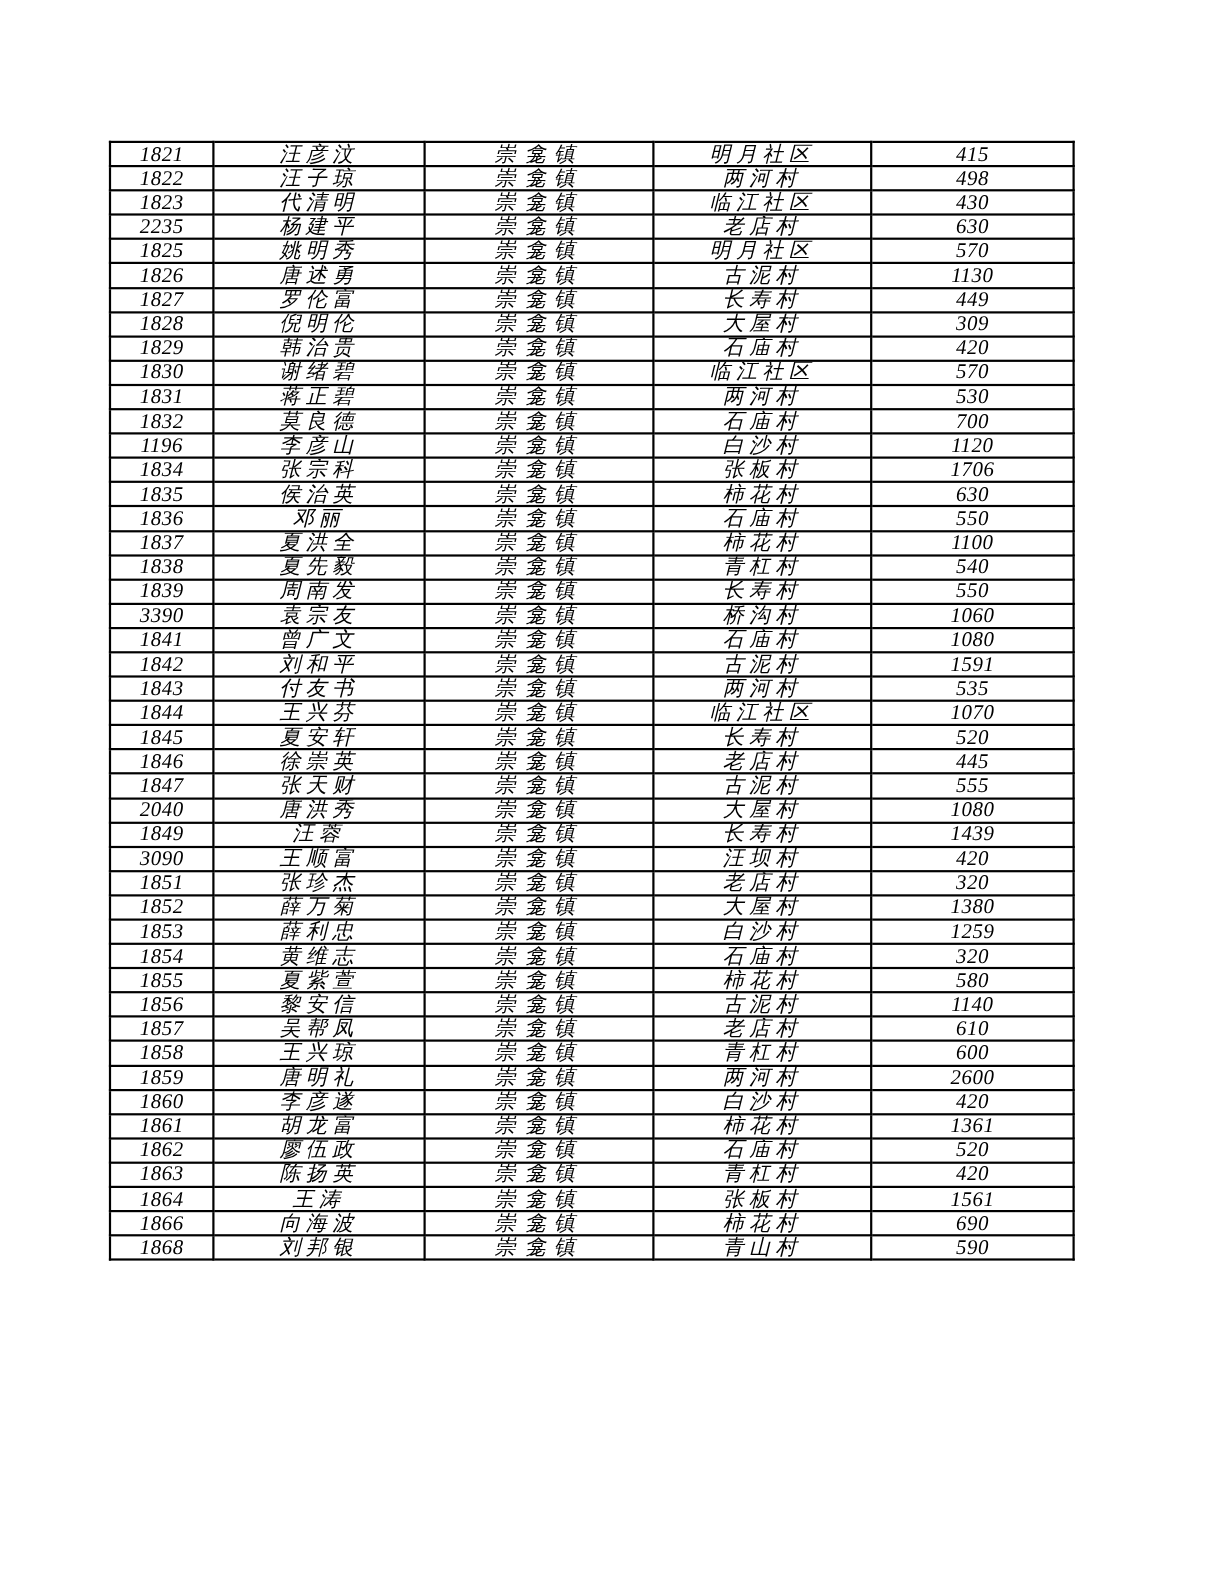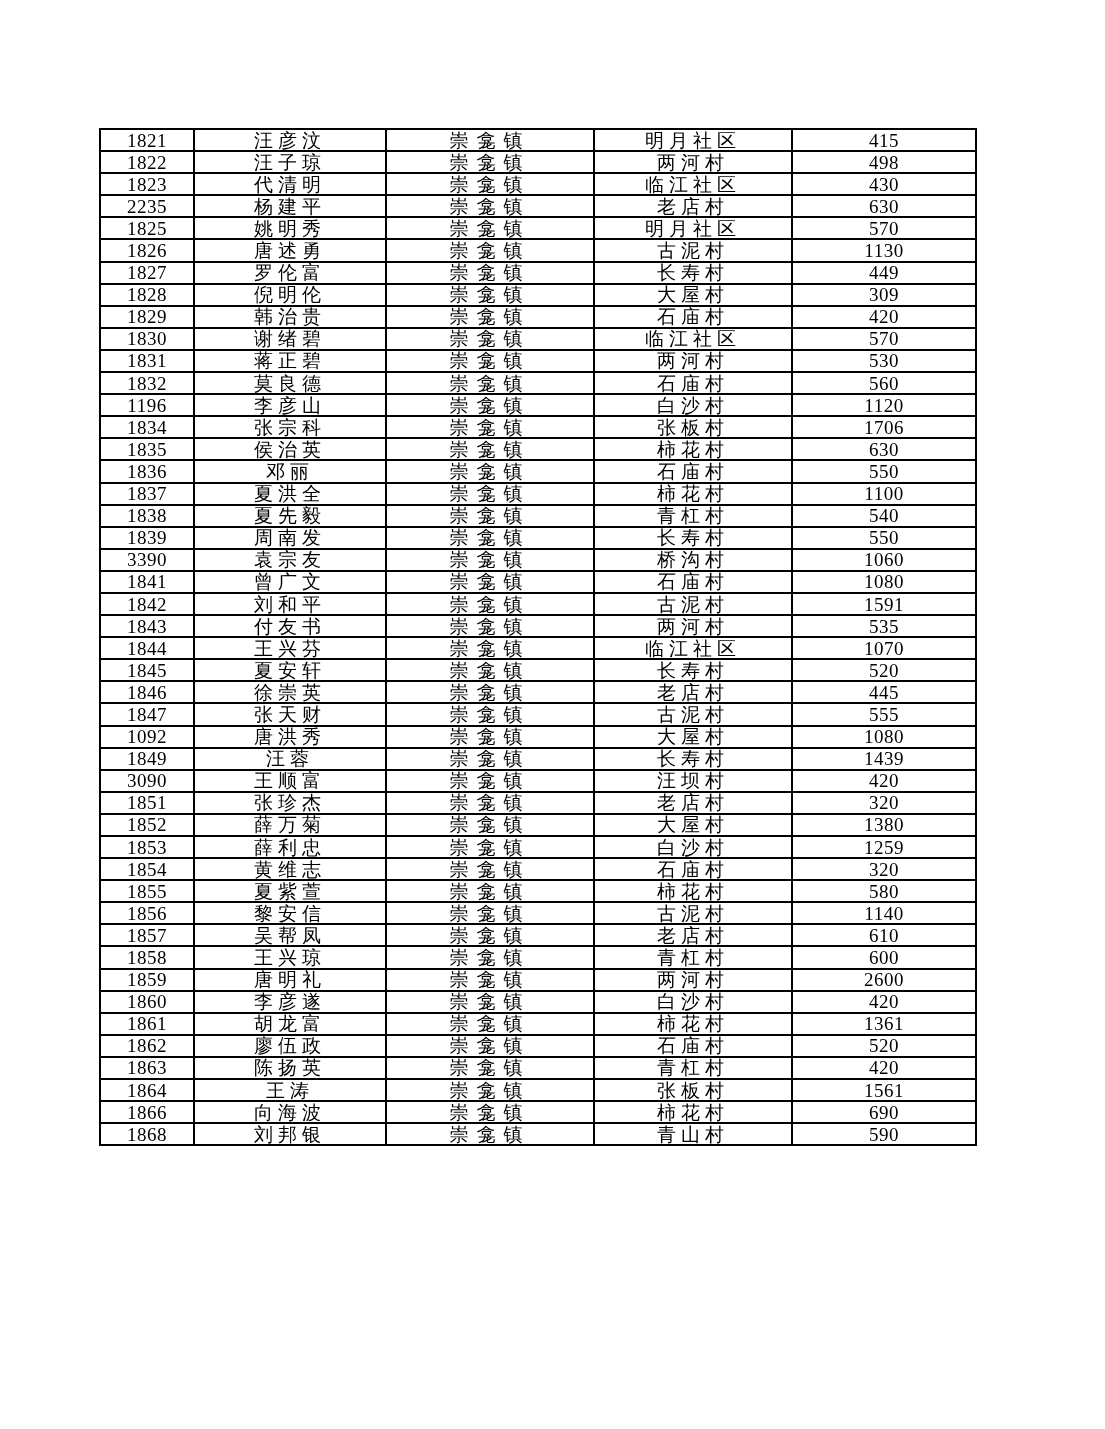--- a/index.html
+++ b/index.html
@@ -8,20 +8,21 @@
     background: #ffffff;
   }
   .page {
     position: relative;
     width: 1105px;
     height: 1275px;
     background: #ffffff;
     overflow: hidden;
     font-family: "Liberation Serif", "DejaVu Serif", serif;
     color: #000000;
+    font-style: italic;
   }
   table.roster {
     position: absolute;
     left: 99px;
     top: 128px;
     width: 876px;
     border-collapse: collapse;
     table-layout: fixed;
   }
   table.roster td {
@@ -133,21 +134,21 @@
           <td class="cjk">蒋正碧</td>
           <td class="cjk town">崇龛镇</td>
           <td class="cjk">两河村</td>
           <td class="num">530</td>
         </tr>
         <tr>
           <td class="num">1832</td>
           <td class="cjk">莫良德</td>
           <td class="cjk town">崇龛镇</td>
           <td class="cjk">石庙村</td>
-          <td class="num">560</td>
+          <td class="num">700</td>
         </tr>
         <tr>
           <td class="num">1196</td>
           <td class="cjk">李彦山</td>
           <td class="cjk town">崇龛镇</td>
           <td class="cjk">白沙村</td>
           <td class="num">1120</td>
         </tr>
         <tr>
           <td class="num">1834</td>
@@ -241,21 +242,21 @@
           <td class="num">445</td>
         </tr>
         <tr>
           <td class="num">1847</td>
           <td class="cjk">张天财</td>
           <td class="cjk town">崇龛镇</td>
           <td class="cjk">古泥村</td>
           <td class="num">555</td>
         </tr>
         <tr>
-          <td class="num">1092</td>
+          <td class="num">2040</td>
           <td class="cjk">唐洪秀</td>
           <td class="cjk town">崇龛镇</td>
           <td class="cjk">大屋村</td>
           <td class="num">1080</td>
         </tr>
         <tr>
           <td class="num">1849</td>
           <td class="cjk">汪蓉</td>
           <td class="cjk town">崇龛镇</td>
           <td class="cjk">长寿村</td>

